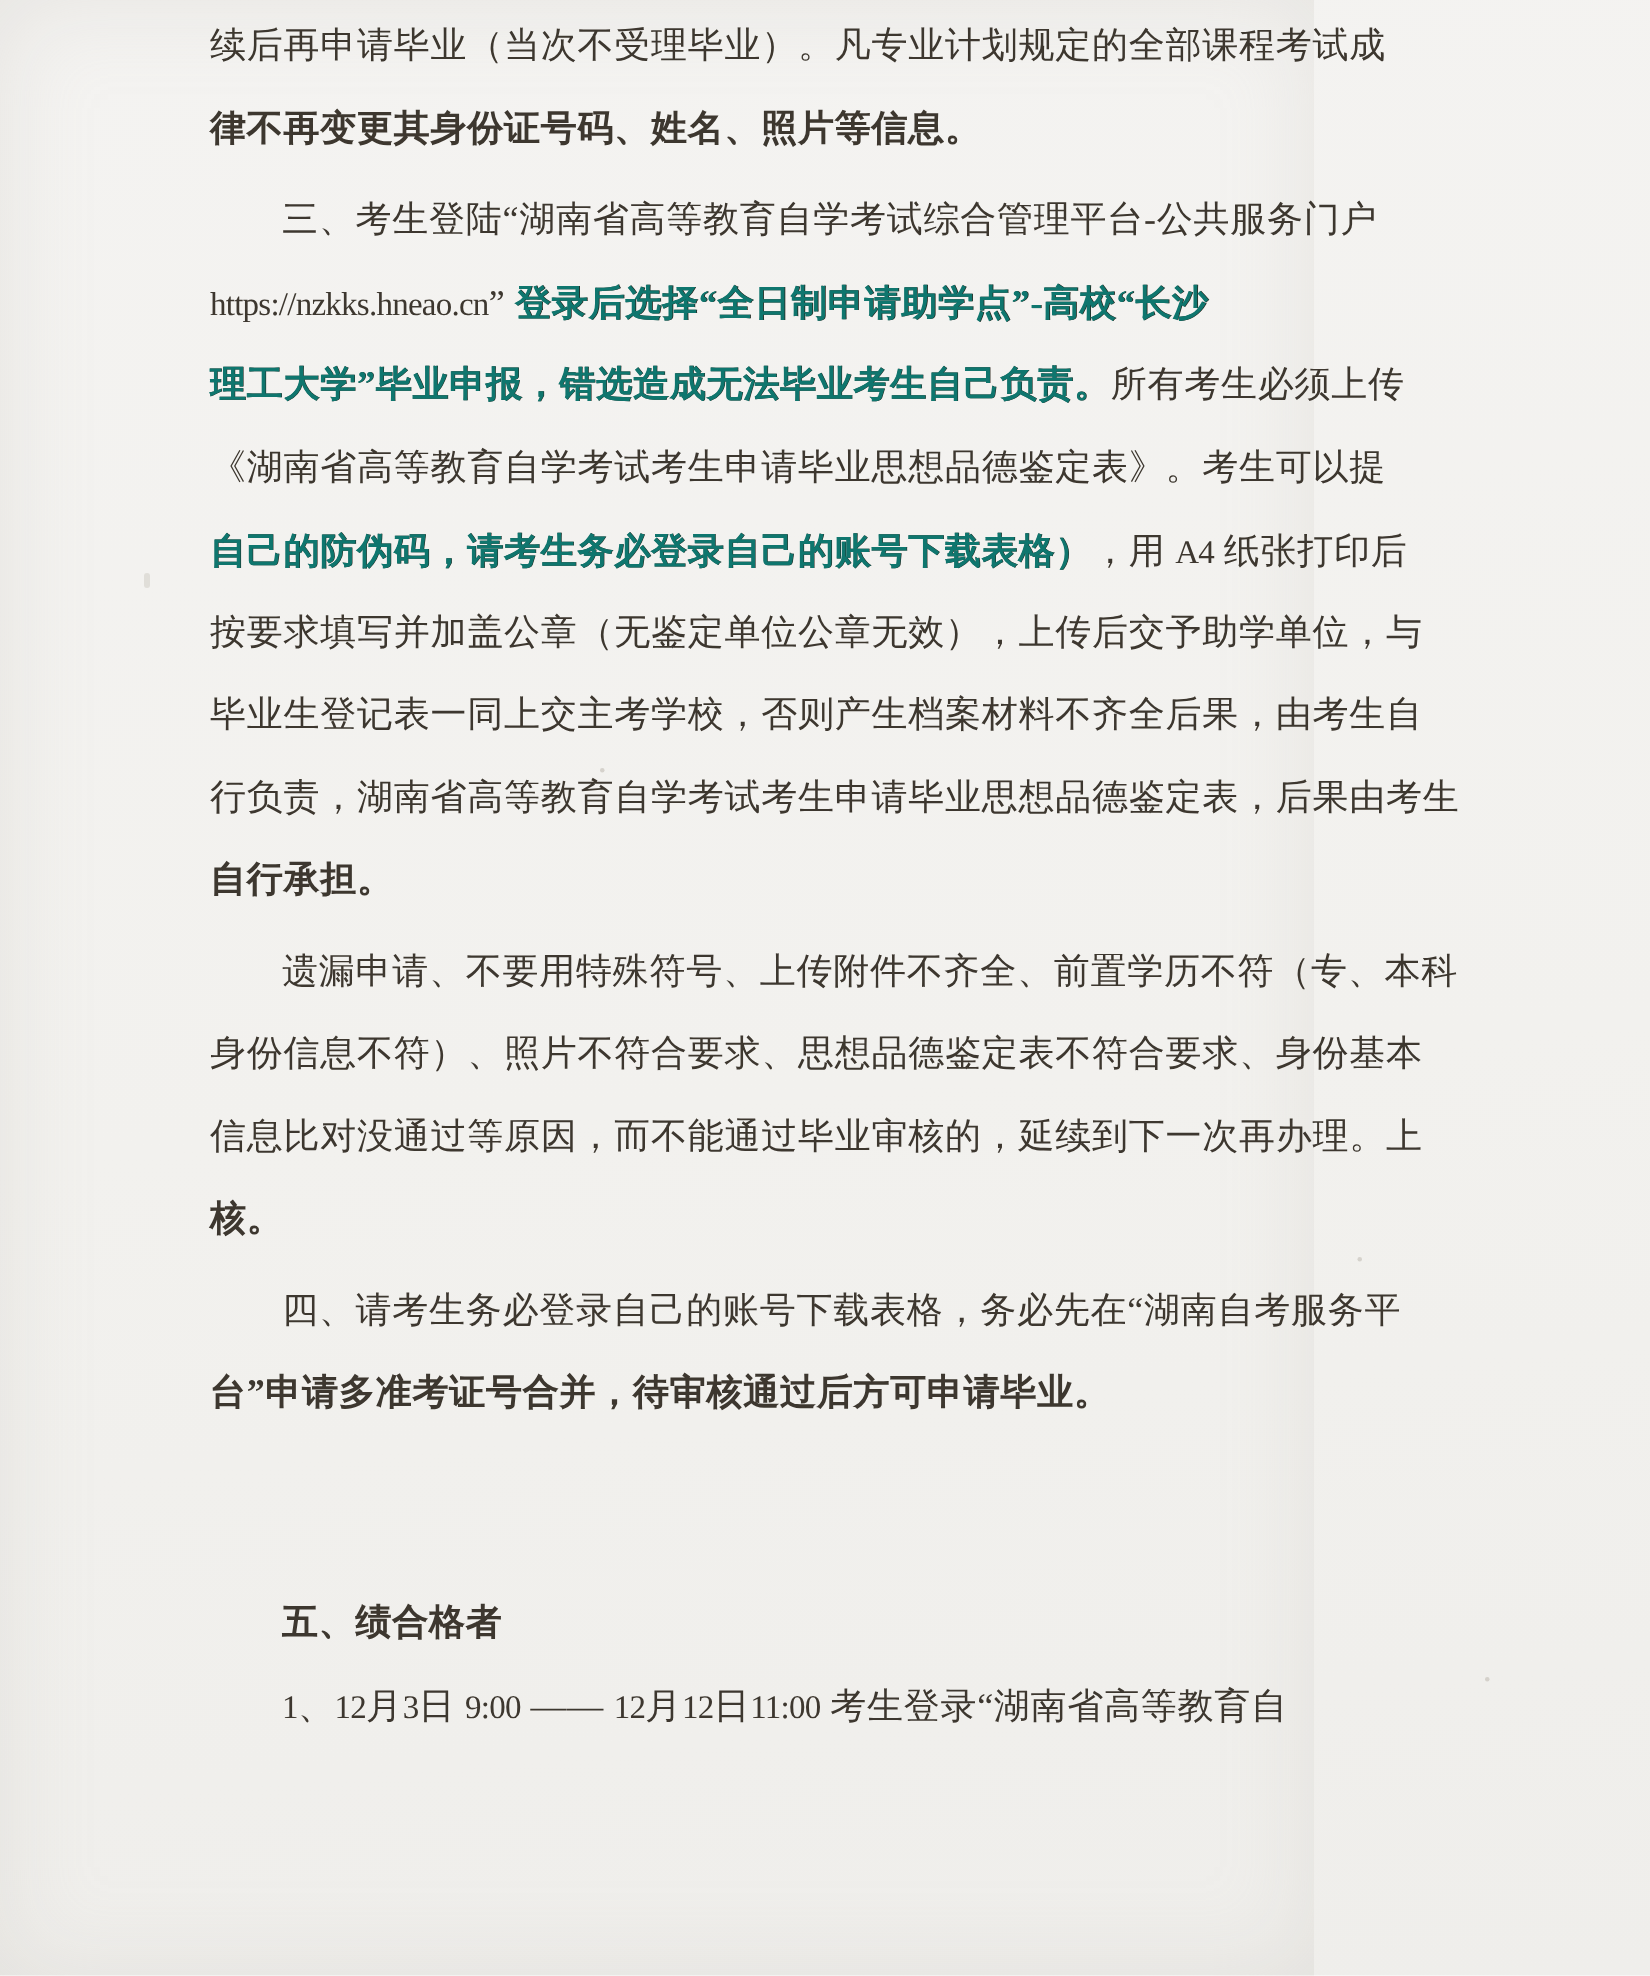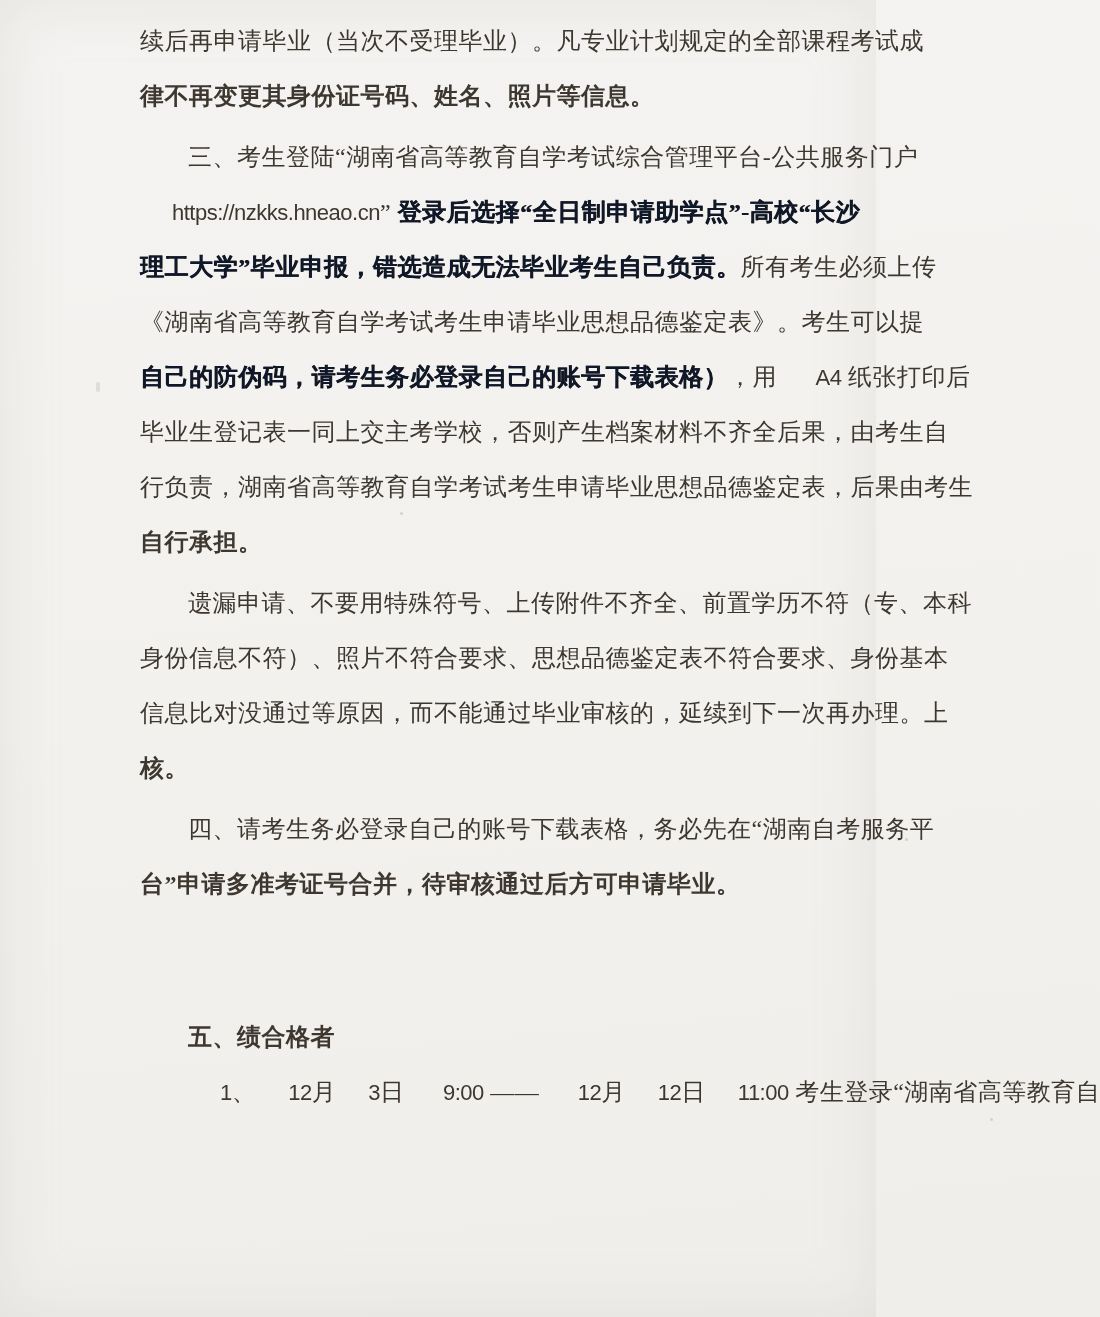--- a/index.html
+++ b/index.html
@@ -11,21 +11,21 @@
   }
   body {
     background: linear-gradient(175deg, #f4f3f1 0%, #f2f1ee 55%, #efeeeb 100%);
     font-family: "Liberation Serif", serif;
   }
   .page {
     position: relative;
     width: 876px;
     height: 1317px;
     box-sizing: border-box;
-    padding: 14px 135px 0 140px;
+    padding: 4px 135px 0 140px;
     box-shadow: inset 0 0 60px rgba(190,186,178,0.25);
   }
   .para { margin: 0; }
   .para + .para { margin-top: 6px; }
   .para.gap-large { margin-top: 98px; }
   .line {
     height: 55px;
     line-height: 55px;
     font-size: 24px;
     color: #3d372f;
@@ -35,28 +35,27 @@
     letter-spacing: 0.5px;
   }
   .line.left {
     text-align: left;
     text-align-last: left;
     font-weight: bold;
   }
   .line.indent { text-indent: 48px; }
   .b {
     font-weight: 700;
-    color: #0f172a;
+    color: #0f766e;
     text-shadow: 0.4px 0 0 #262119;
   }
   .m {
-    font-family: Liberation Sans, sans-serif;
+    font-family: Liberation Serif, serif;
     font-size: 22px;
     letter-spacing: -0.5px;
-    margin-left: 32px;
   }
   
   .speck {
     position: absolute;
     background: #c9c5bd;
     border-radius: 50%;
     opacity: 0.7;
   }
   .speck.s1 { left: 96px;  top: 382px;  width: 4px; height: 10px; border-radius: 2px; opacity: 0.45; }
   .speck.s2 { left: 400px; top: 512px;  width: 3px; height: 3px; }
@@ -71,20 +70,21 @@
       <div class="para">
         <div class="line"><span class="">续后再申请毕业（当次不受理毕业）。凡专业计划规定的全部课程考试成</span></div>
         <div class="line left"><span class="">律不再变更其身份证号码、姓名、照片等信息。</span></div>
       </div>
       <div class="para">
         <div class="line indent"><span class="">三、考生登陆“湖南省高等教育自学考试综合管理平台-公共服务门户</span></div>
         <div class="line"><span class="m">https://nzkks.hneao.cn</span><span class="">” </span><span class="b ">登录后选择“全日制申请助学点”-高校“长沙</span></div>
         <div class="line"><span class="b ">理工大学”毕业申报，错选造成无法毕业考生自己负责。</span><span class="">所有考生必须上传</span></div>
         <div class="line"><span class="">《湖南省高等教育自学考试考生申请毕业思想品德鉴定表》。考生可以提</span></div>
         <div class="line"><span class="b ">自己的防伪码，请考生务必登录自己的账号下载表格）</span><span class="">，用 </span><span class="m">A4</span><span class=""> 纸张打印后</span></div>
+        <div class="line"><span class="">按要求填写并加盖公章（无鉴定单位公章无效），上传后交予助学单位，与</span></div>
         <div class="line"><span class="">毕业生登记表一同上交主考学校，否则产生档案材料不齐全后果，由考生自</span></div>
         <div class="line"><span class="">行负责，湖南省高等教育自学考试考生申请毕业思想品德鉴定表，后果由考生</span></div>
         <div class="line left"><span class="">自行承担。</span></div>
       </div>
       <div class="para">
         <div class="line indent"><span class="">遗漏申请、不要用特殊符号、上传附件不齐全、前置学历不符（专、本科</span></div>
         <div class="line"><span class="">身份信息不符）、照片不符合要求、思想品德鉴定表不符合要求、身份基本</span></div>
         <div class="line"><span class="">信息比对没通过等原因，而不能通过毕业审核的，延续到下一次再办理。上</span></div>
         <div class="line left"><span class="">核。</span></div>
       </div>

